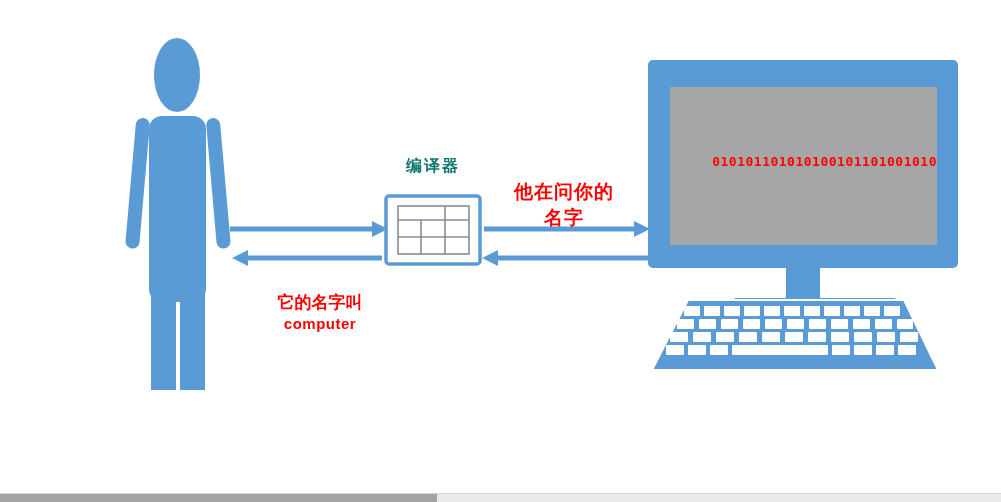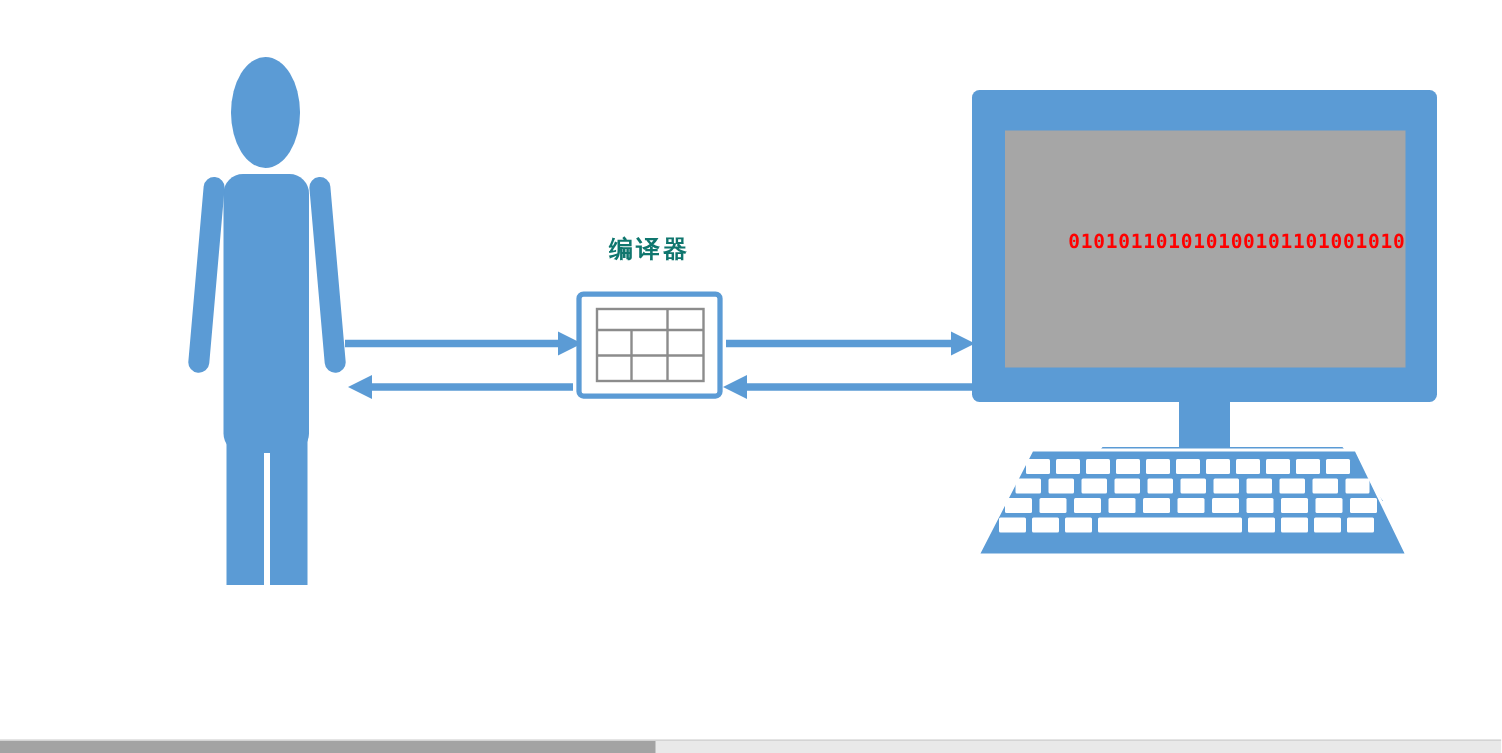--- a/index.html
+++ b/index.html
@@ -117,22 +117,28 @@
         <line x1="398" y1="220" x2="469" y2="220"></line>
         <line x1="398" y1="237" x2="469" y2="237"></line>
         <line x1="445" y1="206" x2="445" y2="254"></line>
         <line x1="421" y1="220" x2="421" y2="254"></line>
       </g>
     </g>
   </svg>
 
   <div class="label compiler-label">编译器</div>
 
+  <div class="label question-label">
+    <div>他在问你的</div>
+    <div>名字</div>
+  </div>
 
   <div class="label reply-label">
+    <div>它的名字叫</div>
+    <div class="reply-en">computer</div>
   </div>
 
   <div class="binary">
     <div>010101101010100101101001010</div>
   </div>
 
   <div class="hscrollbar">
     <div class="scroll-thumb"></div>
   </div>
 

